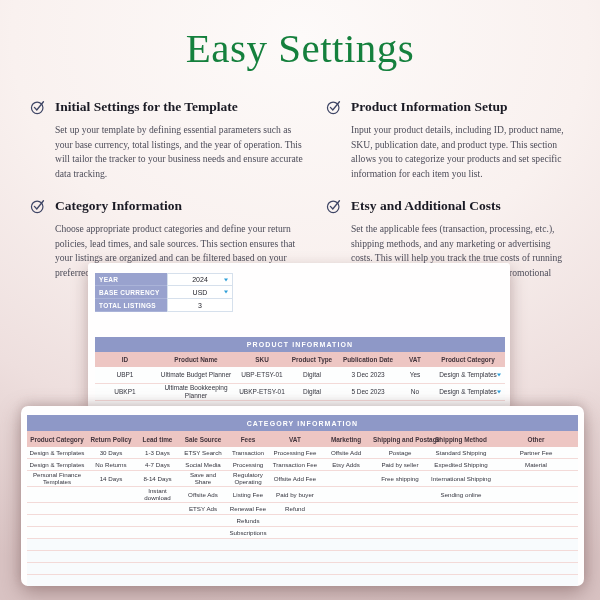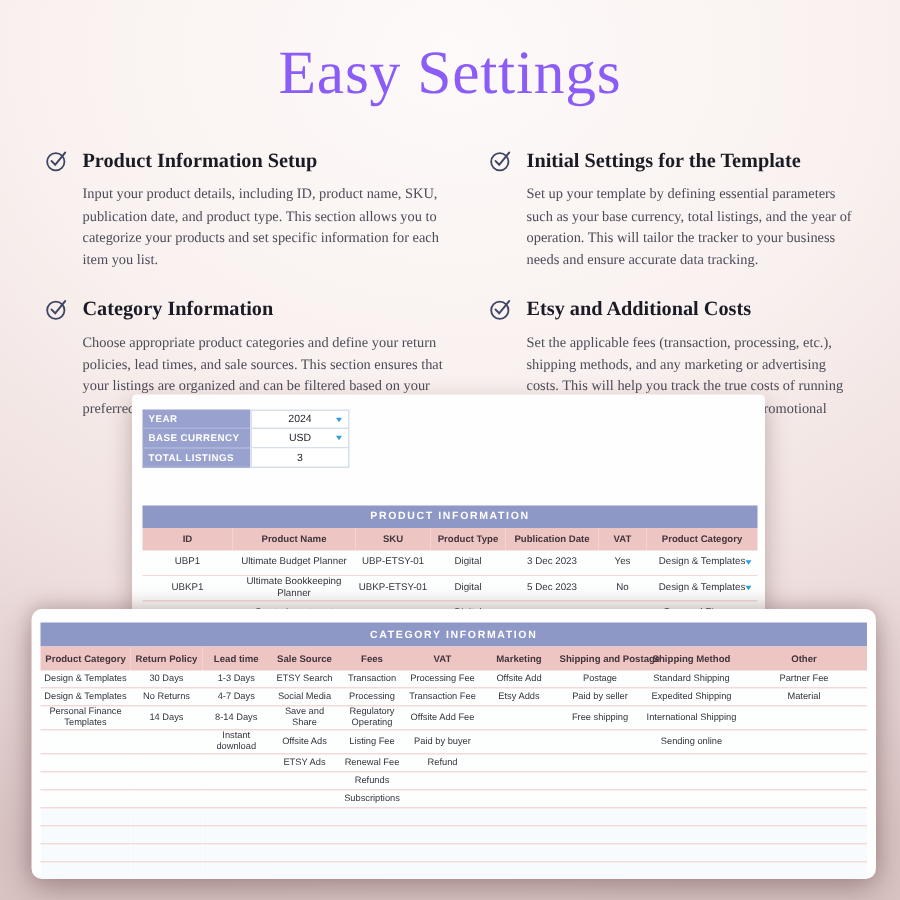--- a/index.html
+++ b/index.html
@@ -4,21 +4,21 @@
 <style>
   html,body{margin:0;padding:0;width:600px;height:600px;overflow:hidden;}
   body{
     position:relative;
     font-family:"Liberation Sans",sans-serif;
     background:radial-gradient(120% 95% at 50% 6%, #fdfaf9 0%, #f9f1ef 40%, #eedfde 70%, #d9c3c3 100%);
   }
   
   .page-title{
     position:absolute;top:24px;left:0;width:600px;text-align:center;
-    font-family:"Liberation Serif",serif;font-size:41px;font-weight:400;color:#8b5cf6;
+    font-family:"Liberation Serif",serif;font-size:41px;font-weight:400;color:#15803d;
     letter-spacing:.5px;margin:0;
   }
   
   .features{
     position:absolute;top:99px;left:30px;width:548px;
     display:grid;grid-template-columns:281px 252px;column-gap:15px;row-gap:17px;
   }
   .feature{display:flex;align-items:flex-start;gap:9px;}
   .f-icon{flex:0 0 16px;margin-top:0px;}
   .f-title{font-family:"Liberation Serif",serif;font-size:13.5px;font-weight:700;color:#1b1b25;margin:0 0 8px 0;}
@@ -64,34 +64,34 @@
 
 <div class="features">
   <div class="feature">
     <span class="f-icon">
       <svg viewBox="0 0 20 20" width="16" height="16">
           <circle cx="9" cy="11" r="7.2" fill="none" stroke="#3e4565" stroke-width="1.5"></circle>
           <path d="M5.5 10.5 L8.5 13.6 L16.8 3.4" fill="none" stroke="#3e4565" stroke-width="1.7" stroke-linecap="round"></path>
         </svg>
     </span>
     <div>
-      <p class="f-title">Product Information Setup</p>
-      <p class="f-body">Input your product details, including ID, product name, SKU, publication date, and product type. This section allows you to categorize your products and set specific information for each item you list.</p>
+      <p class="f-title">Initial Settings for the Template</p>
+      <p class="f-body">Set up your template by defining essential parameters such as your base currency, total listings, and the year of operation. This will tailor the tracker to your business needs and ensure accurate data tracking.</p>
     </div>
   </div>
   <div class="feature">
     <span class="f-icon">
       <svg viewBox="0 0 20 20" width="16" height="16">
           <circle cx="9" cy="11" r="7.2" fill="none" stroke="#3e4565" stroke-width="1.5"></circle>
           <path d="M5.5 10.5 L8.5 13.6 L16.8 3.4" fill="none" stroke="#3e4565" stroke-width="1.7" stroke-linecap="round"></path>
         </svg>
     </span>
     <div>
-      <p class="f-title">Initial Settings for the Template</p>
-      <p class="f-body">Set up your template by defining essential parameters such as your base currency, total listings, and the year of operation. This will tailor the tracker to your business needs and ensure accurate data tracking.</p>
+      <p class="f-title">Product Information Setup</p>
+      <p class="f-body">Input your product details, including ID, product name, SKU, publication date, and product type. This section allows you to categorize your products and set specific information for each item you list.</p>
     </div>
   </div>
   <div class="feature">
     <span class="f-icon">
       <svg viewBox="0 0 20 20" width="16" height="16">
           <circle cx="9" cy="11" r="7.2" fill="none" stroke="#3e4565" stroke-width="1.5"></circle>
           <path d="M5.5 10.5 L8.5 13.6 L16.8 3.4" fill="none" stroke="#3e4565" stroke-width="1.7" stroke-linecap="round"></path>
         </svg>
     </span>
     <div>

